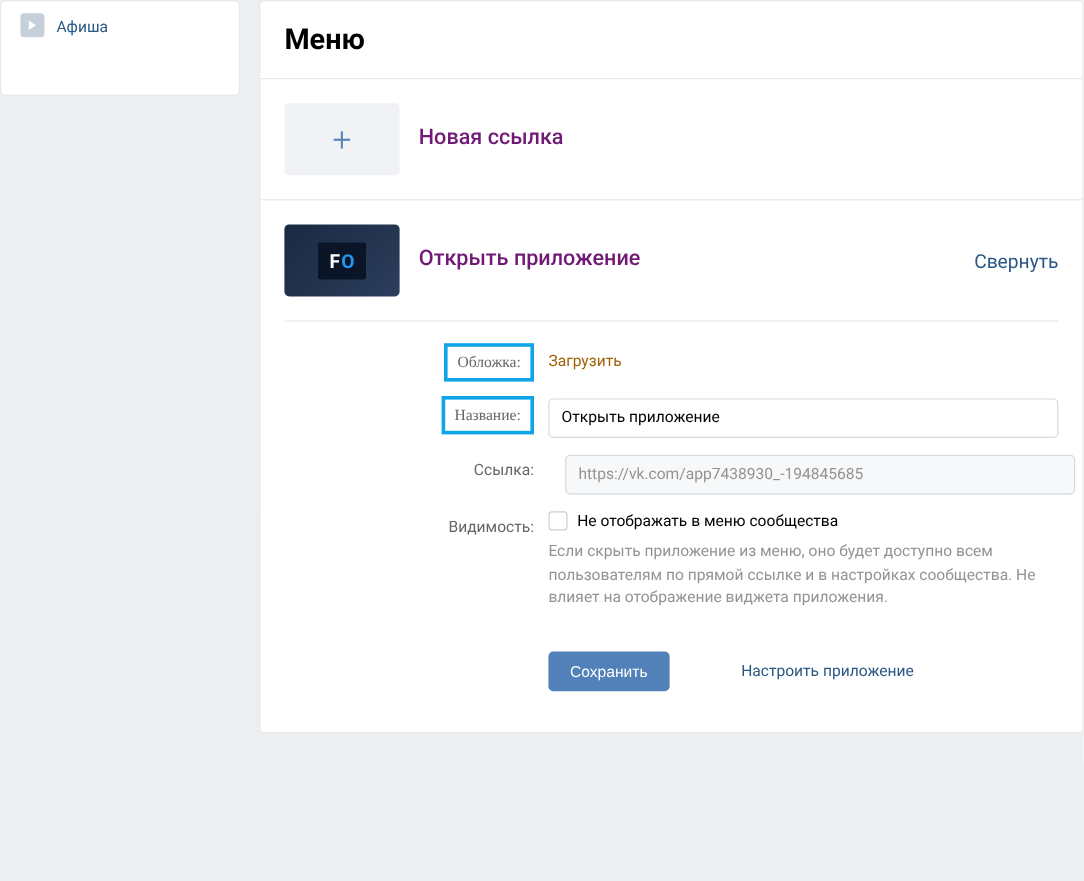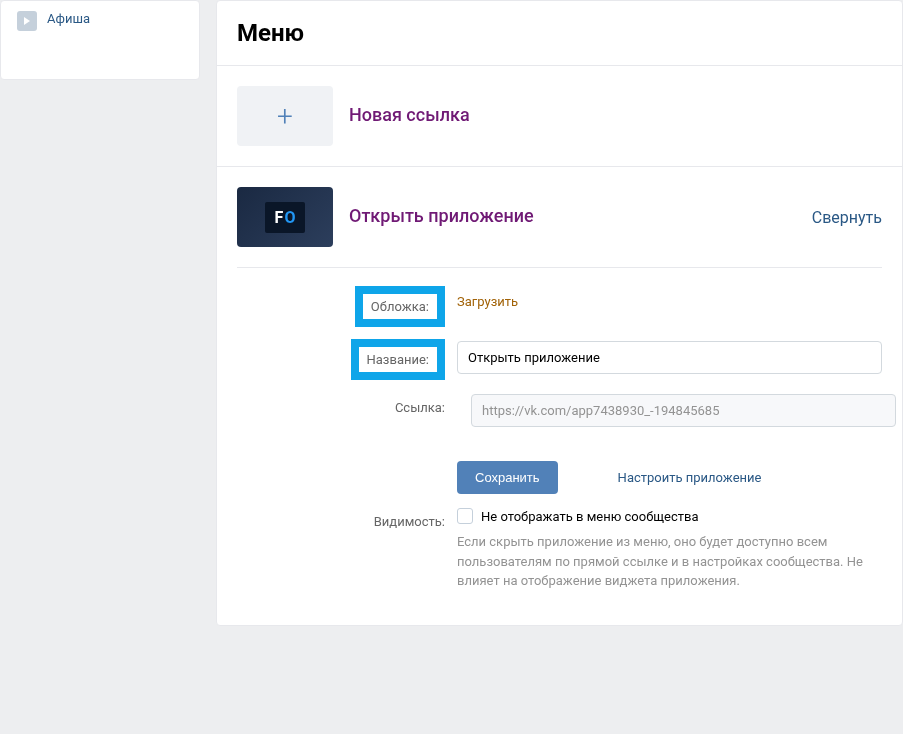--- a/index.html
+++ b/index.html
@@ -21,21 +21,21 @@
     }
     .sidebar {
       width: 200px;
       background: #fff;
       border: 1px solid #e7e8ec;
       border-radius: 4px;
       height: 80px;
     }
     .sidebar-item {
       display: flex;
-      align-items: flex-start;
+      align-items: flex-end;
       padding: 10px 16px;
       cursor: pointer;
       gap: 10px;
     }
     .sidebar-icon-box {
       width: 20px;
       height: 20px;
       background: #c5d0db;
       border-radius: 3px;
       display: flex;
@@ -149,25 +149,26 @@
     }
     .form-label {
       width: 96px;
       text-align: right;
       color: #656565;
       font-size: 13px;
       padding-top: 6px;
       flex-shrink: 0;
     }
     .form-label.highlighted {
-      border: 8px solid #0ea5e9;
+      border: 3px solid #0ea5e9;
       padding: 5px 8px;
       margin-top: -2px;
       width: auto;
       min-width: 70px;
+      font-family: Liberation Serif, serif;
     }
     .label-wrap {
       width: 96px;
       display: flex;
       justify-content: flex-end;
       flex-shrink: 0;
     }
     .form-field {
       flex: 1;
     }
@@ -303,37 +304,37 @@
         </div>
 
         <div class="form-row">
           <span class="form-label">Ссылка:</span>
           <div class="form-field">
             <input type="text" class="text-input" readonly="" value="https://vk.com/app7438930_-194845685" style="">
           </div>
         </div>
 
         <div class="form-row">
-          <span class="form-label"></span>
-          <div class="form-field">
-            <div class="actions">
-              <button class="btn-primary">Сохранить</button>
-              <span class="btn-link">Настроить приложение</span>
-            </div>
-          </div>
-        </div>
-
-        <div class="form-row">
           <span class="form-label">Видимость:</span>
           <div class="form-field">
             <div class="checkbox-row">
               <div class="checkbox"></div>
               <span class="checkbox-label">Не отображать в меню сообщества</span>
             </div>
             <div class="help-text">Если скрыть приложение из меню, оно будет доступно всем пользователям по прямой ссылке и в настройках сообщества. Не влияет на отображение виджета приложения.</div>
           </div>
         </div>
 
+        <div class="form-row">
+          <span class="form-label"></span>
+          <div class="form-field">
+            <div class="actions">
+              <button class="btn-primary">Сохранить</button>
+              <span class="btn-link">Настроить приложение</span>
+            </div>
+          </div>
+        </div>
+
       </div>
 
     </div>
   </div>
 </div>
 
 </body></html>

